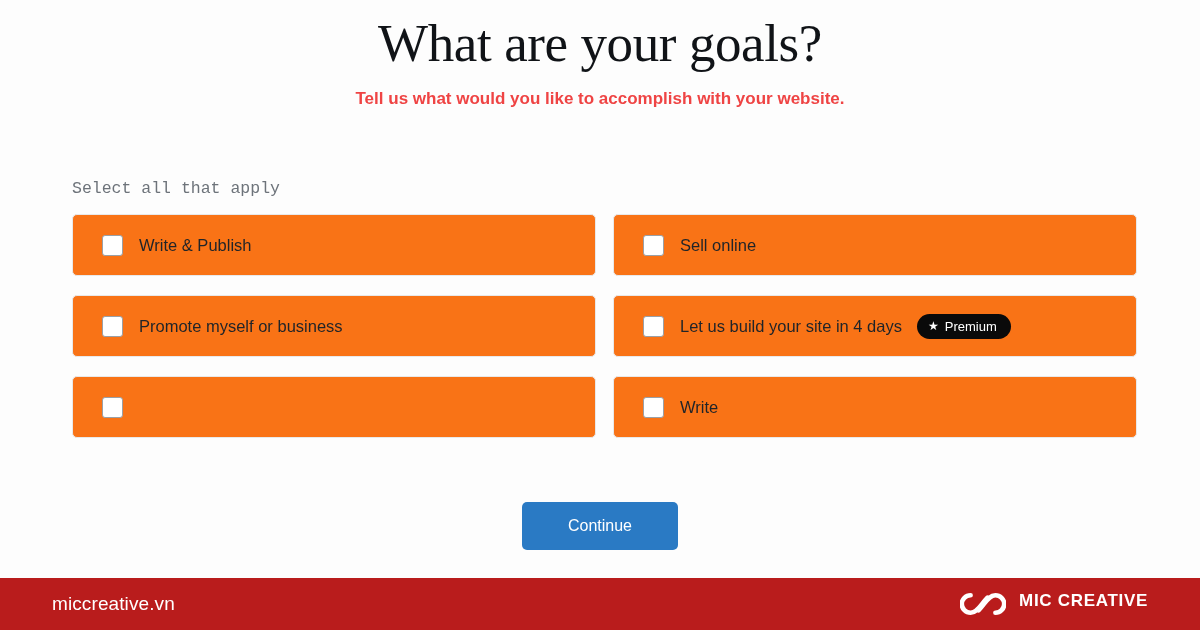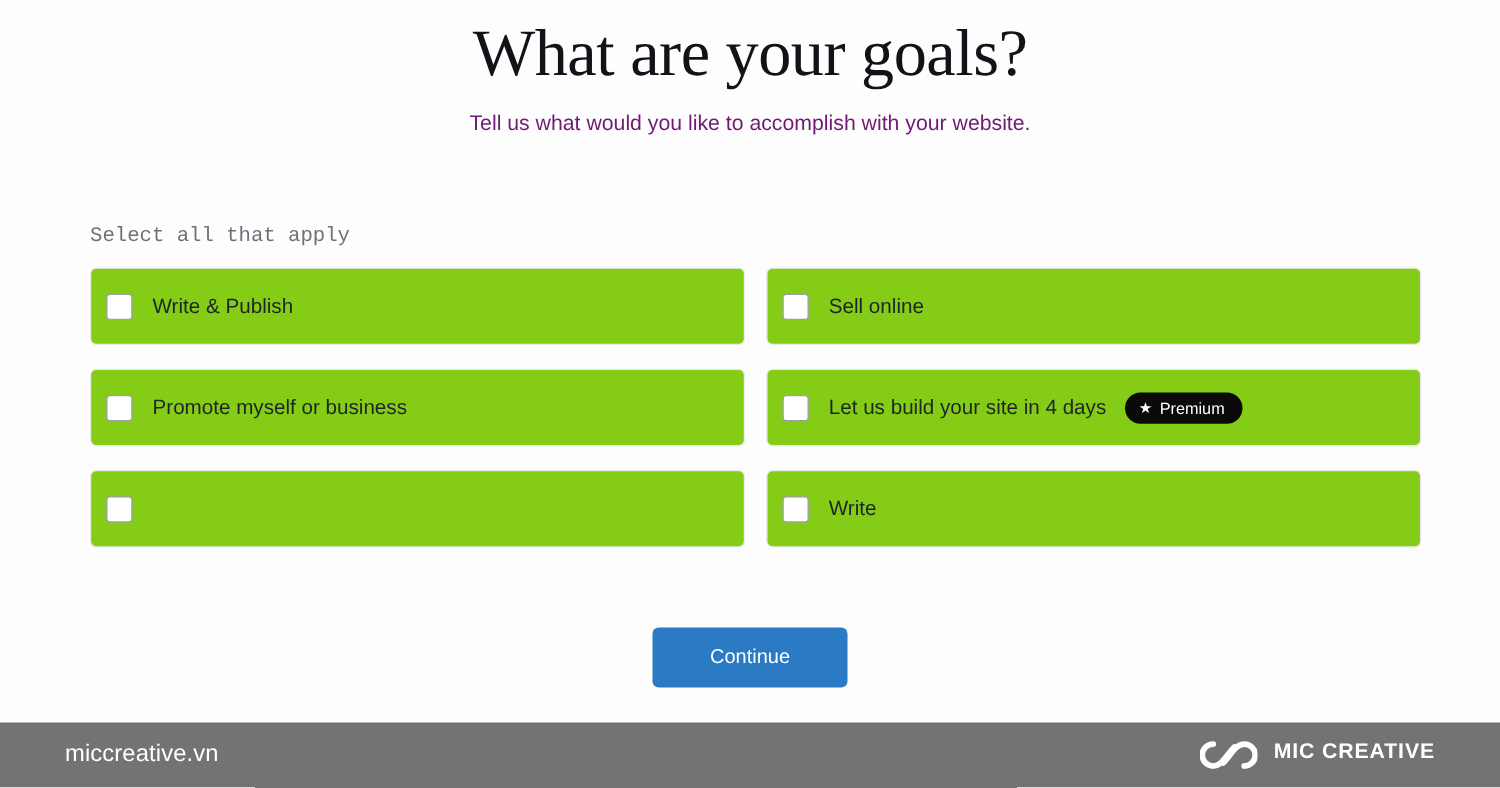--- a/index.html
+++ b/index.html
@@ -34,22 +34,22 @@
     font-size: 53px;
     font-weight: 400;
     color: #101317;
     letter-spacing: -0.4px;
     line-height: 70px;
   }
 
   .page-subtitle {
     font-family: "Liberation Sans", sans-serif;
     font-size: 17px;
-    font-weight: 400;
-    color: #701a75;
+    font-weight: 700;
+    color: #ef4444;
     margin-top: 9px;
     line-height: 24px;
   }
 
   
   .options-section {
     position: absolute;
     left: 72px;
     top: 178px;
     width: 1065px;
@@ -67,24 +67,24 @@
     display: grid;
     grid-template-columns: 524px 524px;
     column-gap: 17px;
     row-gap: 19px;
   }
 
   .option-card {
     height: 62px;
     border: 1px solid #e8e9ea;
     border-radius: 5px;
-    background: #84cc16;
+    background: #f97316;
     display: flex;
     align-items: center;
-    padding-left: 12px;
+    padding-left: 29px;
     cursor: pointer;
   }
 
   .option-checkbox {
     width: 21px;
     height: 21px;
     min-width: 21px;
     border: 1.4px solid #9aa0a6;
     border-radius: 3px;
     background: #fff;
@@ -143,21 +143,21 @@
     font-family: "Liberation Sans", sans-serif;
   }
 
   
   .footer {
     position: absolute;
     left: 0;
     bottom: 0;
     width: 1200px;
     height: 52px;
-    background: #737373;
+    background: #b91c1c;
     display: flex;
     align-items: center;
     justify-content: space-between;
     padding: 0 52px;
   }
 
   .footer-domain {
     color: #ffffff;
     font-size: 19px;
     letter-spacing: 0.1px;

